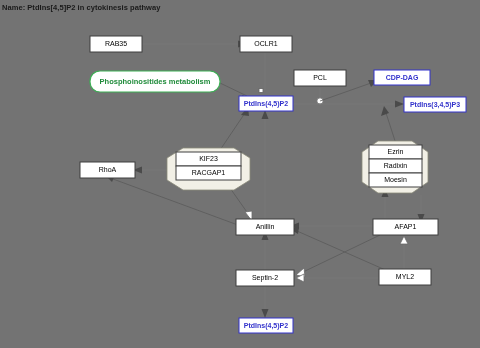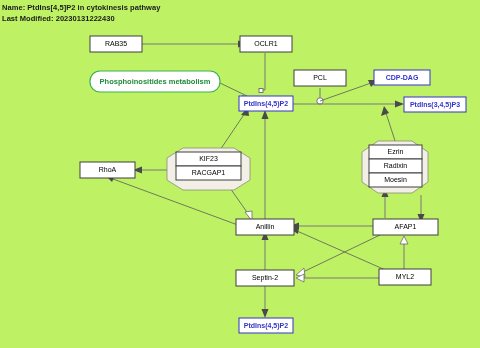--- a/index.html
+++ b/index.html
@@ -11,21 +11,21 @@
     width: 480px;
     height: 348px;
     overflow: hidden;
     font-family: "Liberation Sans", sans-serif;
     color: #000000;
   }
   #page {
     position: relative;
     width: 480px;
     height: 348px;
-    background: #bef264;
+    background: #737373;
   }
   .meta {
     position: absolute;
     left: 2px;
     font-size: 7.5px;
     font-weight: bold;
     color: #1a1a1a;
     white-space: nowrap;
     letter-spacing: 0.05px;
   }
@@ -82,21 +82,20 @@
   .ah-solid  { fill: #4a4a4a; stroke: none; }
   .ah-open   { fill: #ffffff; stroke: #6a6a6a; stroke-width: 0.8; }
   .junction  { fill: #ffffff; stroke: #6a6a6a; stroke-width: 0.9; }
 </style>
 </head>
 <body>
 
 <div id="page">
 
   <div class="meta meta-name">Name: PtdIns[4,5]P2 in cytokinesis pathway</div>
-  <div class="meta meta-modified">Last Modified: 20230131222430</div>
 
   <svg id="canvas" viewBox="0 0 480 348">
 
     <g>
 
       <line class="edge" x1="142" y1="44" x2="240" y2="44"></line>
       <polygon class="ah-solid" points="247,44 238,40.5 238,47.5"></polygon>
 
       <polyline class="edge" points="265,53 265,90 262,90"></polyline>
       <rect class="junction" x="259" y="88.5" width="4" height="4"></rect>

